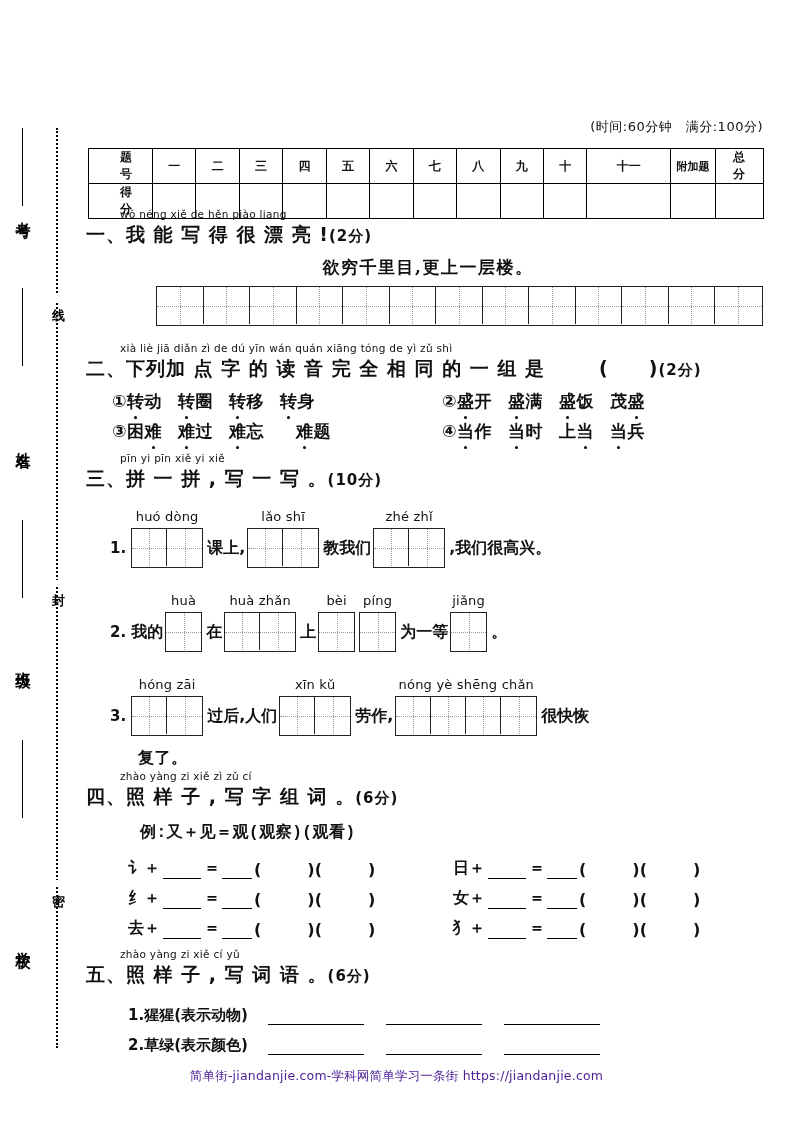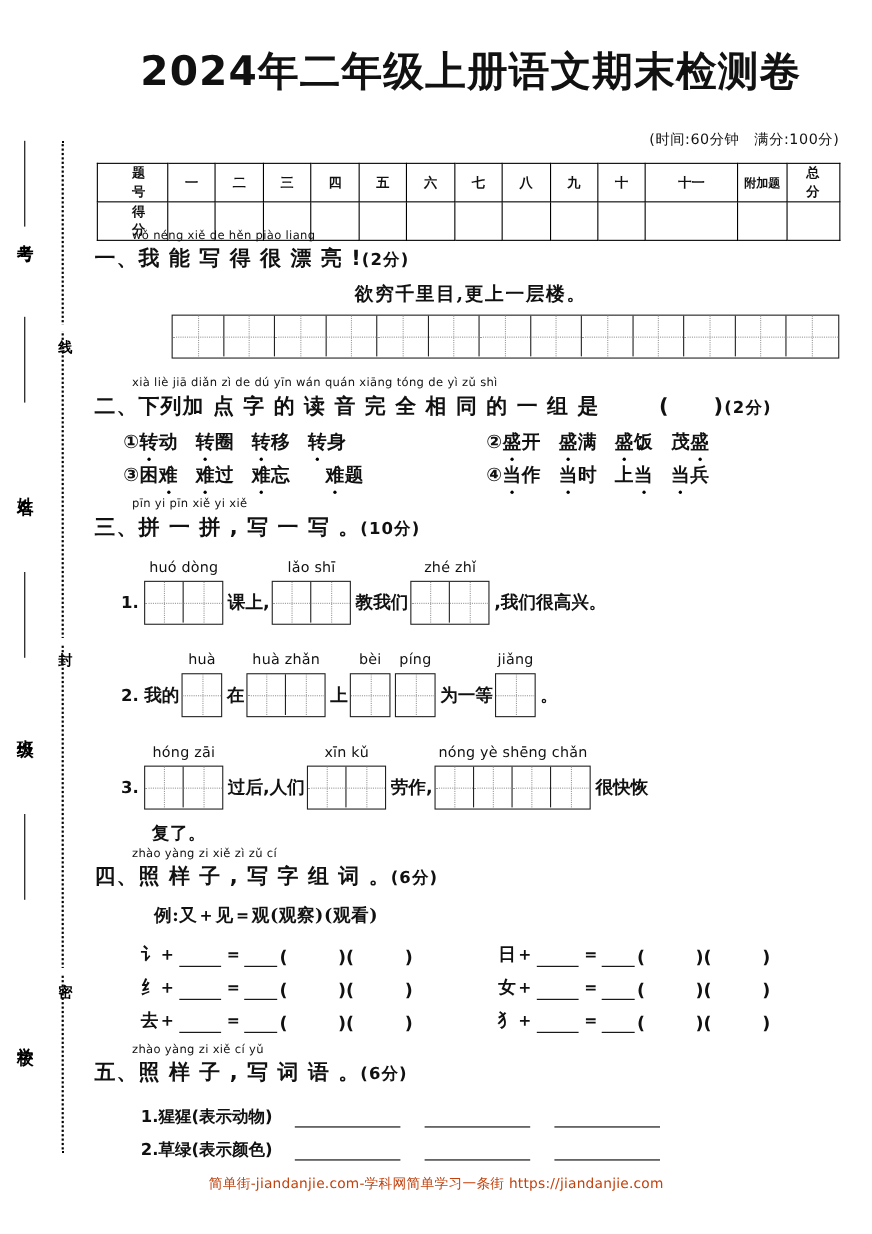--- a/index.html
+++ b/index.html
@@ -153,21 +153,21 @@
   .paren .gap{display:inline-block;width:46px;}
 
   
   .q5row{position:absolute;left:128px;font-size:15px;font-weight:bold;display:flex;align-items:flex-end;}
   .q5row .lab{width:140px;white-space:nowrap;}
   .blank{display:inline-block;border-bottom:1.6px solid #000;width:96px;height:14px;margin-right:22px;}
 
   
   .footer{
     position:absolute;left:0;right:0;top:1068px;text-align:center;
-    font-size:12.5px;color:#c2410c;letter-spacing:0.2px;
+    font-size:12.5px;color:#4c1d95;letter-spacing:0.2px;
   }
 </style>
 </head>
 <body>
 
 <div class="page">
 
   <div class="margin-col">
     <div class="mseg" style="top:128px;height:78px;"></div>
     <div class="vtext" style="left:15px;top:210px;">考号</div>
@@ -177,21 +177,20 @@
     <div class="vtext" style="left:15px;top:660px;">班级</div>
     <div class="mseg" style="top:740px;height:78px;"></div>
     <div class="vtext" style="left:15px;top:940px;">学校</div>
 
     <div class="vdash"></div>
     <div class="vtext-dash" style="top:295px;">线</div>
     <div class="vtext-dash" style="top:580px;">封</div>
     <div class="vtext-dash" style="top:880px;">密</div>
   </div>
 
-  <div class="title">2024年二年级上册语文期末检测卷</div>
   <div class="subtitle">(时间:60分钟　满分:100分)</div>
 
   <table class="score-table">
     <tbody>
         <tr>
       <td class="lbl">题　号</td>
       <td class="cell">一</td>
       <td class="cell">二</td>
       <td class="cell">三</td>
       <td class="cell">四</td>
@@ -290,21 +289,21 @@
       <span class="tail">很快恢</span>
     </div>
   <div class="example" style="top:748px;left:138px;">复了。</div>
 
   <div class="q" style="left:86px;top:784px;">
     <div class="q-head">
       <span class="py" style="left:34px;">zhào yàng zi    xiě zì zǔ cí</span>
       <span>四、</span><span>照 样 子 , 写 字 组 词 。</span><span class="pts">(6分)</span>
     </div>
   </div>
-  <div class="example" style="top:822px;">例:又＋见＝观(观察)(观看)</div>
+  <div class="example" style="top:822px;font-family:Liberation Mono, monospace;">例:又＋见＝观(观察)(观看)</div>
   <div class="q4grid" id="q4grid" style="top:858px;">
       <div class="q4row">
         <div class="q4item">
           <span>讠</span>
           <span>＋</span>
           <span class="ul w1"></span>
           <span>＝</span>
           <span class="ul w2"></span>
           <span class="paren"><span>(</span><span class="gap"></span><span>)</span></span>
           <span class="paren"><span>(</span><span class="gap"></span><span>)</span></span>

